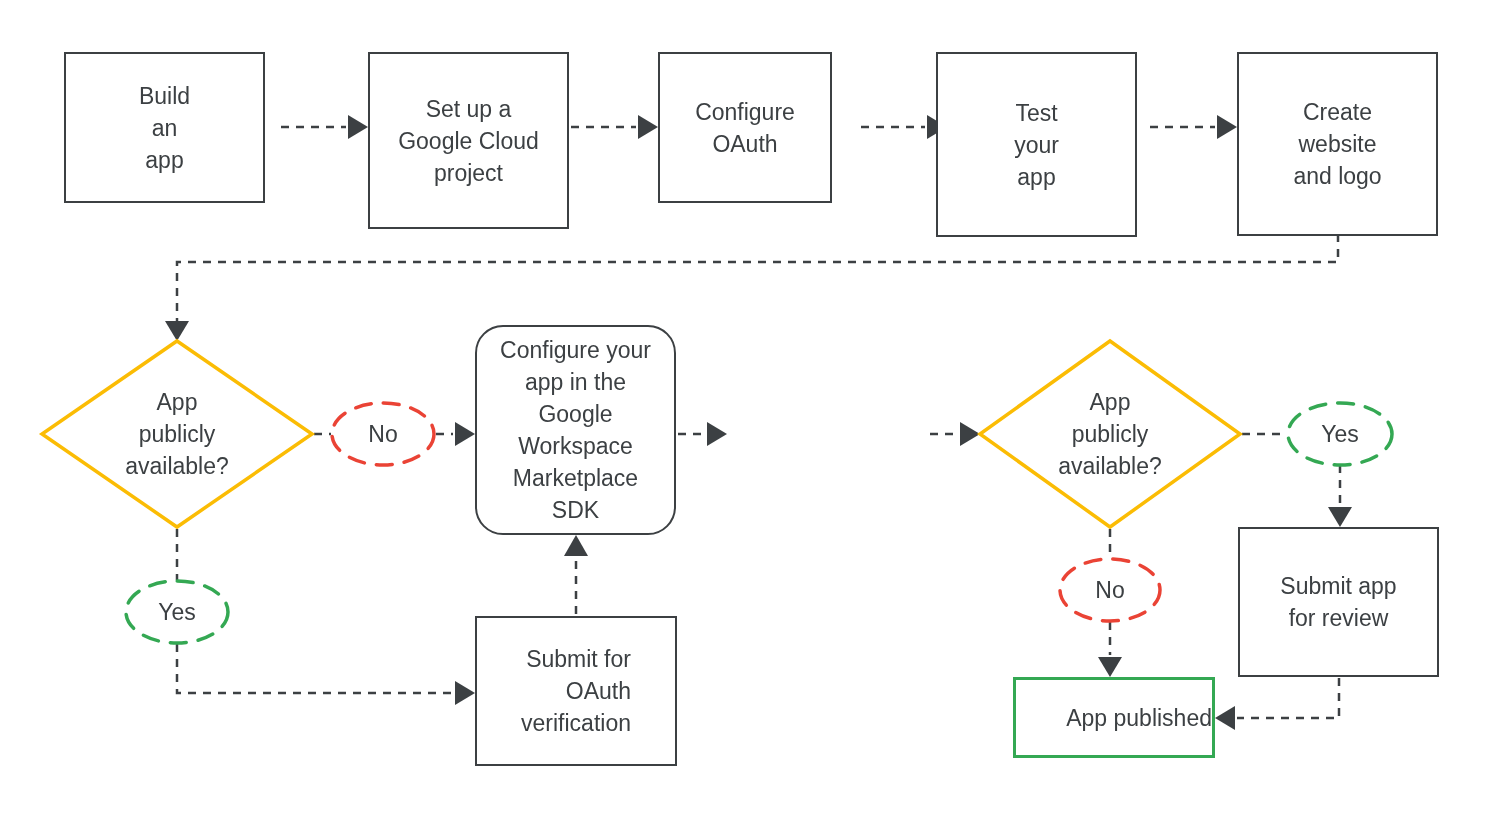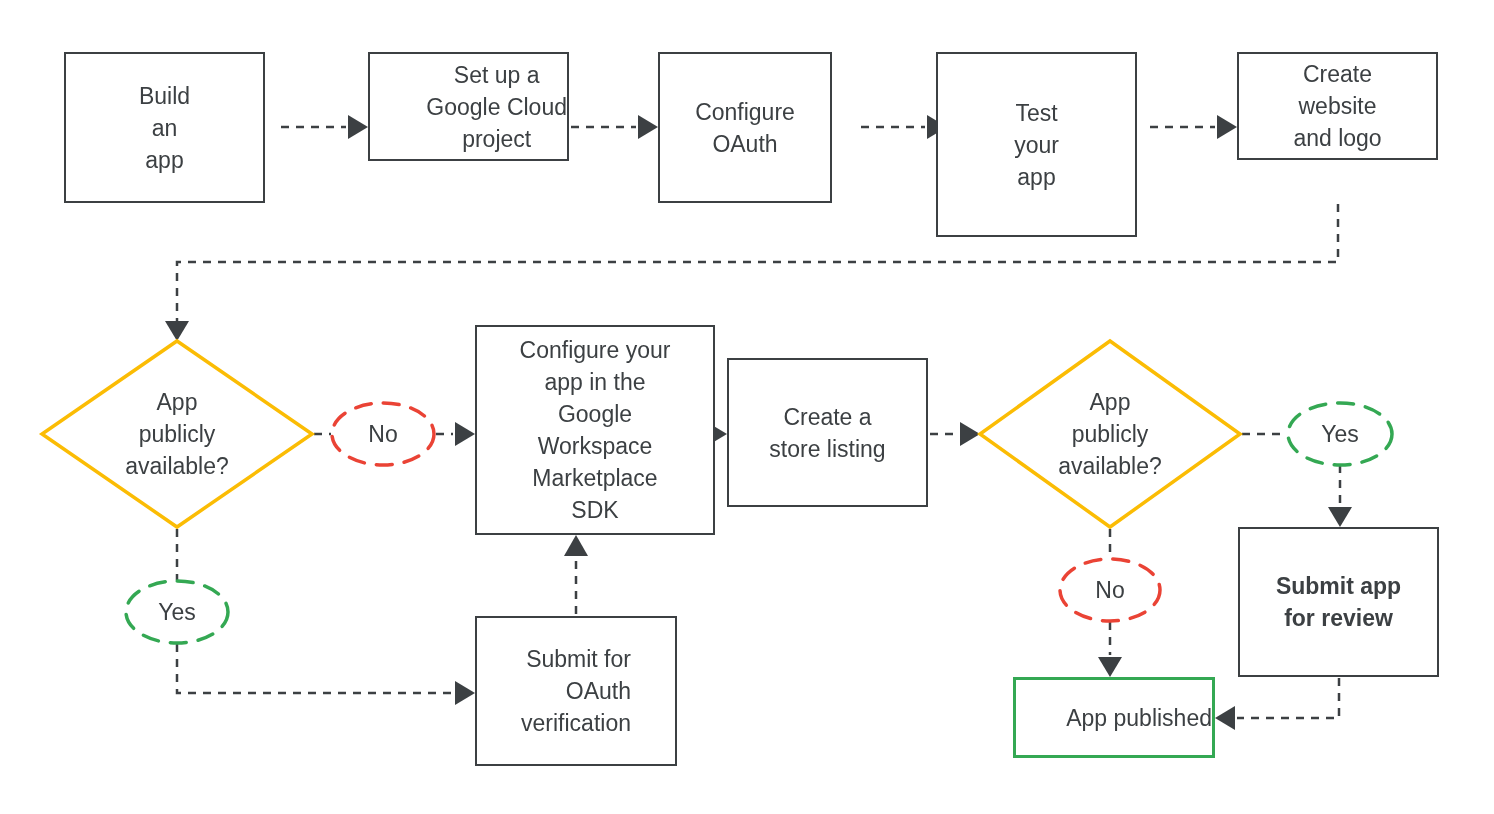--- a/index.html
+++ b/index.html
@@ -137,52 +137,48 @@
     <ellipse class="oval yes" cx="177" cy="612" rx="51" ry="31"></ellipse>
     <ellipse class="oval yes" cx="1340" cy="434" rx="52" ry="31"></ellipse>
     <ellipse class="oval no" cx="1110" cy="590" rx="50" ry="31"></ellipse>
   </svg>
 
   <div class="box" style="left:64px;top:52px;width:201px;height:151px;">
     <span class="lbl">Build
 an
 app</span>
   </div>
-  <div class="box" style="left:368px;top:52px;width:201px;height:109px;justify-content:flex-end;">
+  <div class="box" style="left:368px;top:52px;width:201px;height:177px;">
     <span class="lbl">Set up a
 Google Cloud
 project</span>
   </div>
   <div class="box" style="left:658px;top:52px;width:174px;height:151px;">
     <span class="lbl">Configure
 OAuth</span>
   </div>
   <div class="box" style="left:936px;top:52px;width:201px;height:185px;">
     <span class="lbl">Test
 your
 app</span>
   </div>
-  <div class="box" style="left:1237px;top:52px;width:201px;height:108px;">
+  <div class="box" style="left:1237px;top:52px;width:201px;height:184px;">
     <span class="lbl">Create
 website
 and logo</span>
   </div>
-  <div class="box" style="left:475px;top:325px;width:240px;height:210px;">
+  <div class="box" style="left:475px;top:325px;width:201px;height:210px;border-radius:28px;">
     <span class="lbl">Configure your
 app in the
 Google
 Workspace
 Marketplace
 SDK</span>
   </div>
-  <div class="box" style="left:727px;top:358px;width:201px;height:149px;">
-    <span class="lbl">Create a
-store listing</span>
-  </div>
-  <div class="box" style="left:1238px;top:527px;width:201px;height:150px;font-weight:bold;">
+  <div class="box" style="left:1238px;top:527px;width:201px;height:150px;">
     <span class="lbl">Submit app
 for review</span>
   </div>
   <div class="box published" style="left:1013px;top:677px;width:202px;height:81px;justify-content:flex-end;">
     <span class="lbl">App published</span>
   </div>
   <div class="box" style="left:475px;top:616px;width:202px;height:150px;text-align:right;">
     <span class="lbl">Submit for
 OAuth
 verification</span>

